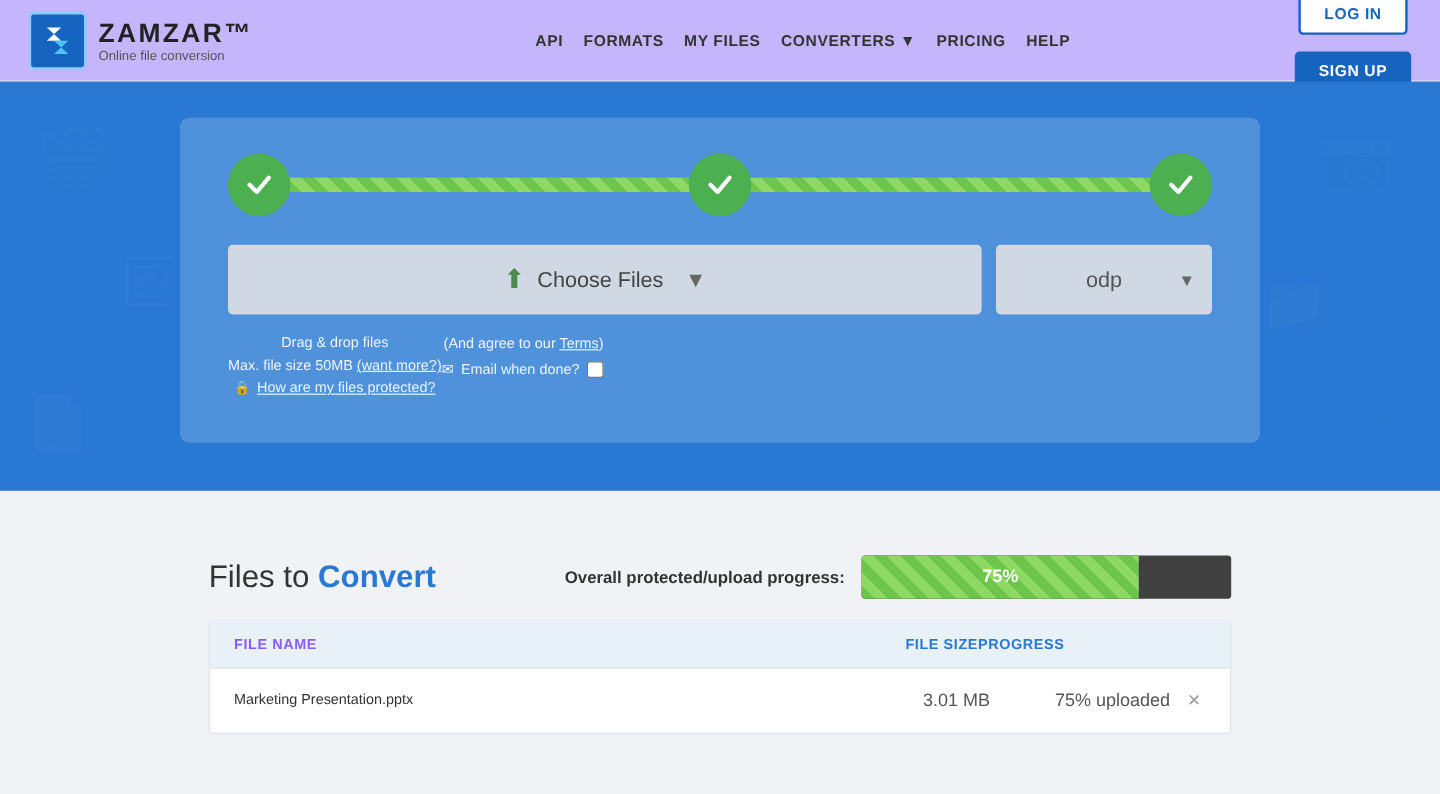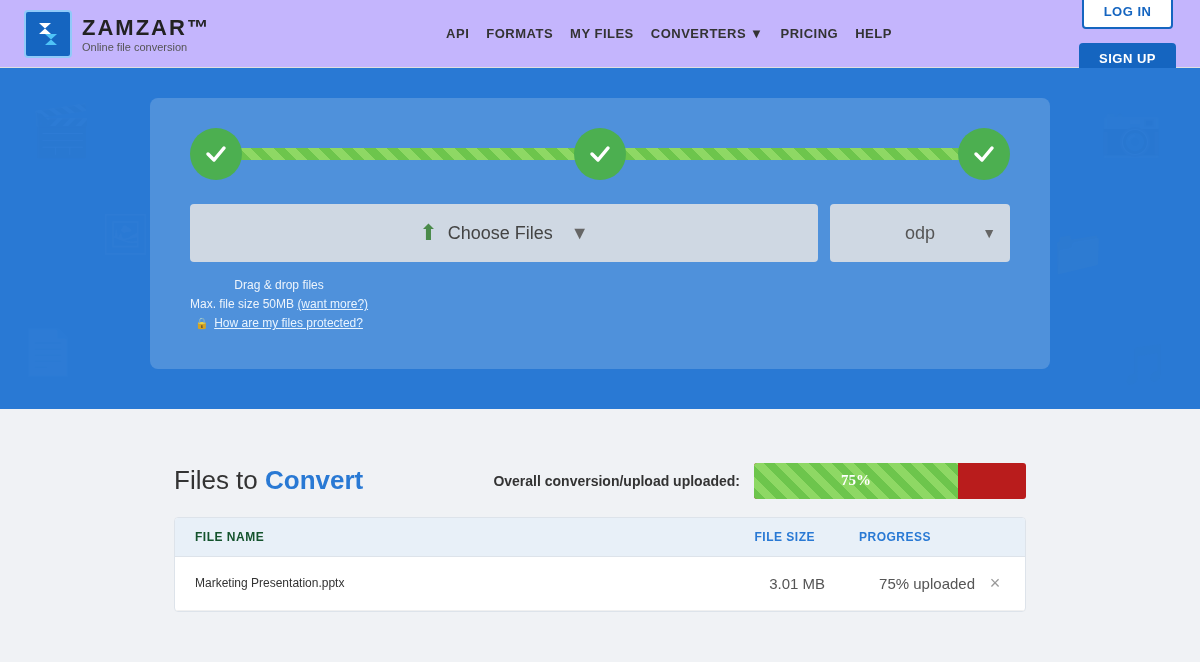--- a/index.html
+++ b/index.html
@@ -233,26 +233,25 @@
       align-items: center;
       gap: 14px;
     }
     .progress-label {
       font-size: 14px;
       font-weight: 700;
       color: #333;
       white-space: nowrap;
     }
     .progress-bar-outer {
-      width: 272px;
+      width: 308px;
       height: 36px;
-      background: #b91c1c;
+      background: #404040;
       border-radius: 3px;
       overflow: hidden;
-      font-family: Liberation Serif, serif;
     }
     .progress-bar-inner {
       height: 100%;
       width: 75%;
       background: repeating-linear-gradient(
         45deg,
         #6dc54c,
         #6dc54c 8px,
         #8ed864 8px,
         #8ed864 16px
@@ -271,23 +270,23 @@
       border-radius: 4px;
       border: 1px solid #dde3ea;
       overflow: hidden;
     }
     .table-header {
       display: flex;
       padding: 12px 20px;
       background: #e8f0f8;
       border-bottom: 1px solid #dde3ea;
     }
-    .th-name { flex: 1; font-size: 12px; font-weight: 700; color: #14532d; letter-spacing: 0.5px; }
+    .th-name { flex: 1; font-size: 12px; font-weight: 700; color: #8b5cf6; letter-spacing: 0.5px; }
     .th-size { width: 100px; font-size: 12px; font-weight: 700; color: #2979d4; text-align: right; letter-spacing: 0.5px; }
-    .th-progress { width: 160px; font-size: 12px; font-weight: 700; color: #2979d4; text-align: center; letter-spacing: 0.5px; }
+    .th-progress { width: 160px; font-size: 12px; font-weight: 700; color: #2979d4; text-align: left; letter-spacing: 0.5px; }
     .table-row {
       display: flex;
       align-items: center;
       padding: 16px 20px;
       border-bottom: 1px solid #f0f0f0;
     }
     .td-name { flex: 1; font-size: 12px; color: #333; }
     .td-size { width: 100px; font-size: 15px; color: #555; text-align: right; }
     .td-progress { width: 160px; font-size: 15px; color: #555; text-align: right; padding-right: 10px; }
     .td-close { font-size: 18px; color: #999; cursor: pointer; width: 20px; text-align: center; }
@@ -385,31 +384,41 @@
       <div class="sub-left">
         <div>Drag &amp; drop files</div>
         <div>
           <span>Max. file size 50MB </span><span class="link-light">(want more?)</span>
         </div>
         <div>
           <span class="lock-icon">🔒</span>
           <span class="link-light">How are my files protected?</span>
         </div>
       </div>
+      <div class="sub-right">
+        <div>
+          <span>(And agree to our </span><span class="link-light">Terms</span><span>)</span>
+        </div>
+        <div class="email-row">
+          <span>✉</span>
+          <span>Email when done?</span>
+          <input type="checkbox" style="width: 14px; height: 14px;">
+        </div>
+      </div>
     </div>
   </div>
 </section>
 
 <section style="background:#f0f2f5; padding: 24px 0 40px;">
   <div class="files-section">
 
     <div class="files-header-row">
       <h2 class="files-title">Files to <span style="color:#2979d4;font-weight:700;">Convert</span></h2>
       <div class="progress-area">
-        <span class="progress-label">Overall conversion/upload uploaded:</span>
+        <span class="progress-label">Overall protected/upload progress:</span>
         <div class="progress-bar-outer">
           <div class="progress-bar-inner" style="width: 75%;">
             <span>75%</span>
           </div>
         </div>
       </div>
     </div>
 
     <div class="file-table">
       <div class="table-header">

